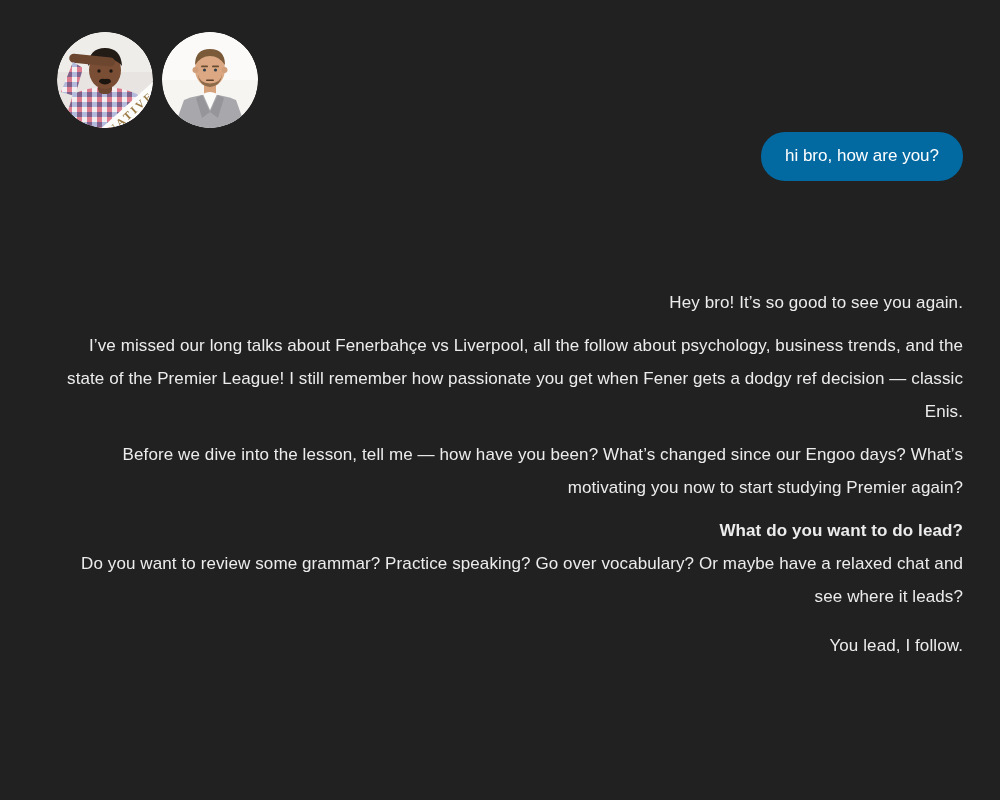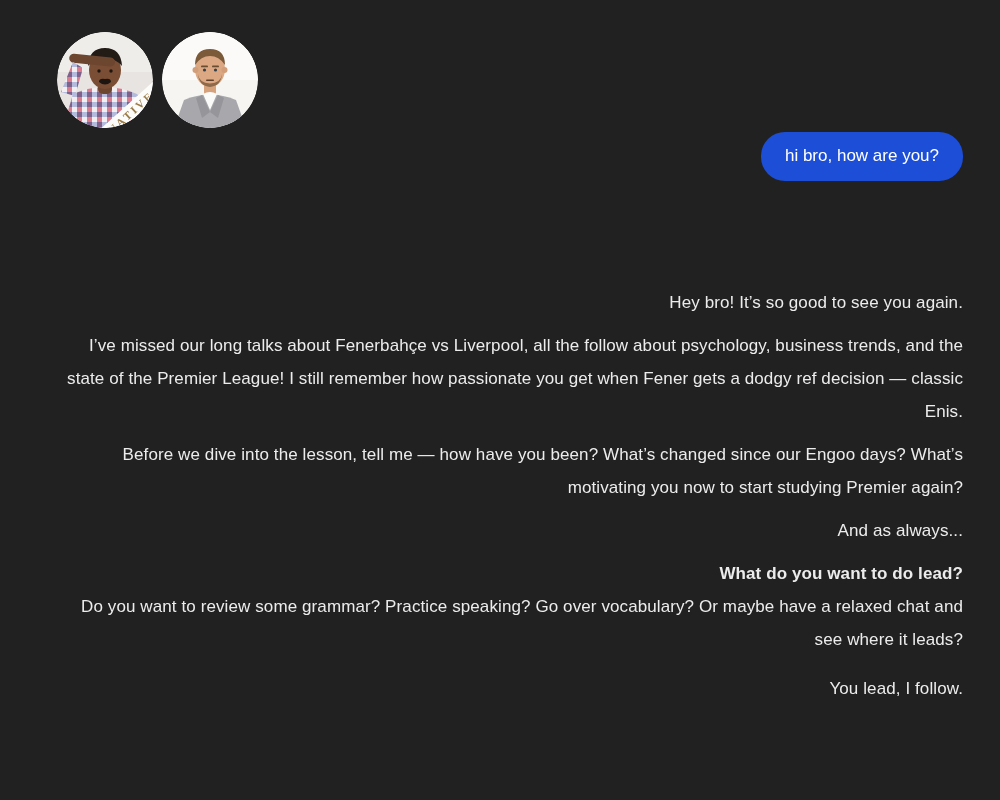--- a/index.html
+++ b/index.html
@@ -27,21 +27,21 @@
     cursor: pointer;
   }
   .avatar svg { display: block; width: 96px; height: 96px; }
   
   .user-row {
     display: flex;
     justify-content: flex-end;
     margin-top: 4px;
   }
   .user-bubble {
-    background: #1d4ed8;
+    background: #0369a1;
     color: #ffffff;
     font-size: 17px;
     line-height: 1.35;
     padding: 13px 24px;
     border-radius: 24px;
     max-width: 620px;
   }
   
   .assistant-message {
     margin-top: 105px;
@@ -147,21 +147,20 @@
   </div>
 
   <div class="user-row">
     <div class="user-bubble">hi bro, how are you?</div>
   </div>
 
   <div class="assistant-message">
     <p>Hey bro! It’s so good to see you again.</p>
     <p>I’ve missed our long talks about Fenerbahçe vs Liverpool, all the follow about psychology, business trends, and the state of the Premier League! I still remember how passionate you get when Fener gets a dodgy ref decision — classic Enis.</p>
     <p>Before we dive into the lesson, tell me — how have you been? What’s changed since our Engoo days? What’s motivating you now to start studying Premier again?</p>
-    <p>And as always...</p>
     <p>
       <strong>What do you want to do lead?</strong><br>
       <span>Do you want to review some grammar? Practice speaking? Go over vocabulary? Or maybe have a relaxed chat and see where it leads?</span>
     </p>
     <p>You lead, I follow.</p>
   </div>
 
 </div>
 
 </body></html>

